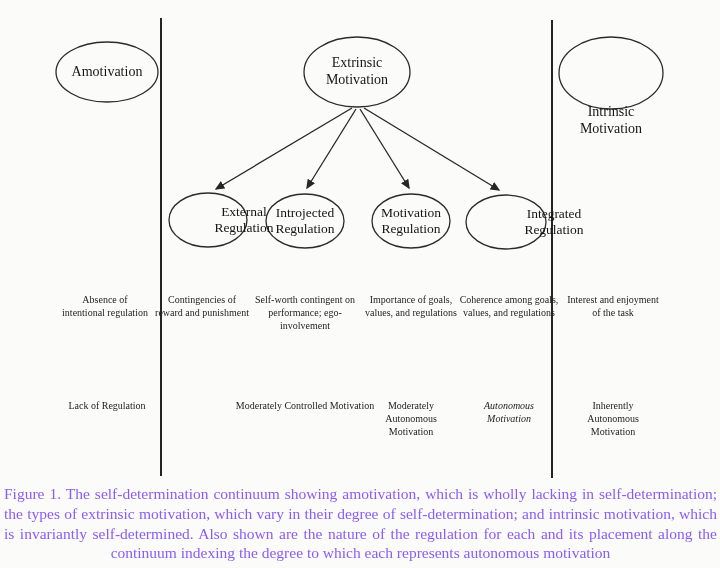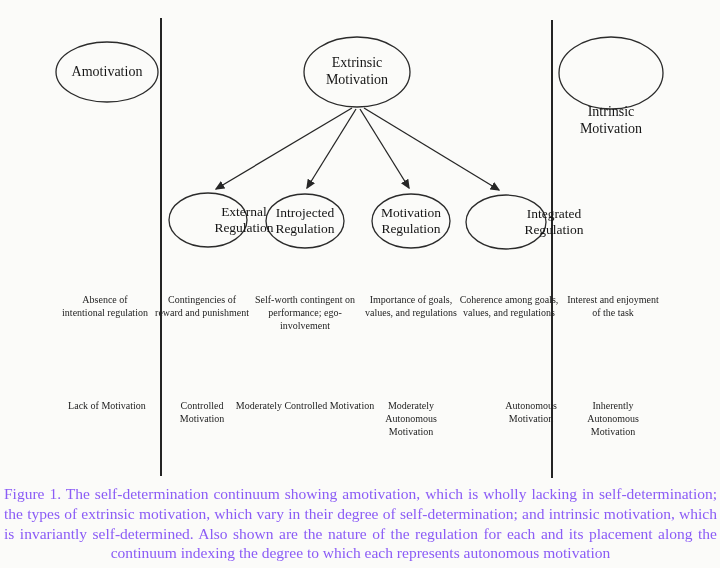--- a/index.html
+++ b/index.html
@@ -86,25 +86,24 @@
     <div class="node-label small" style="left:411px; top:221px; width:70px;">Motivation Regulation</div>
     <div class="node-label small" style="left:506px; top:222px; width:70px;margin-left:48px;">Integrated Regulation</div>
 
     <div class="cell" style="left:105px; top:293px; width:88px;">Absence of intentional regulation</div>
     <div class="cell" style="left:202px; top:293px; width:96px;">Contingencies of reward and punishment</div>
     <div class="cell" style="left:305px; top:293px; width:108px;">Self-worth contingent on performance; ego-involvement</div>
     <div class="cell" style="left:411px; top:293px; width:92px;">Importance of goals, values, and regulations</div>
     <div class="cell" style="left:509px; top:293px; width:112px;">Coherence among goals, values, and regulations</div>
     <div class="cell" style="left:613px; top:293px; width:100px;">Interest and enjoyment of the task</div>
 
-    <div class="cell" style="left:107px; top:399px; width:80px;">Lack of Motivation</div>
-    <div class="cell" style="left:202px; top:399px; width:80px;">Controlled Motivation</div>
+    <div class="cell" style="left:107px; top:399px; width:80px;">Lack of Regulation</div>
     <div class="cell" style="left:305px; top:399px; width:140px;">Moderately Controlled Motivation</div>
     <div class="cell" style="left:411px; top:399px; width:82px;">Moderately Autonomous Motivation</div>
-    <div class="cell" style="left:531px; top:399px; width:84px;">Autonomous Motivation</div>
+    <div class="cell" style="left:509px; top:399px; width:84px;font-style:italic;">Autonomous Motivation</div>
     <div class="cell" style="left:613px; top:399px; width:84px;">Inherently Autonomous Motivation</div>
   </div>
 
   <div class="caption">
     <div class="cap-line">Figure 1.  The self-determination continuum showing amotivation, which is wholly lacking in self-determination;</div>
     <div class="cap-line">the types of extrinsic motivation, which vary in their degree of self-determination; and intrinsic motivation, which</div>
     <div class="cap-line">is invariantly self-determined. Also shown are the nature of the regulation for each and its placement along the</div>
     <div class="cap-line last">continuum indexing the degree to which each represents autonomous motivation</div>
   </div>
 </div>

